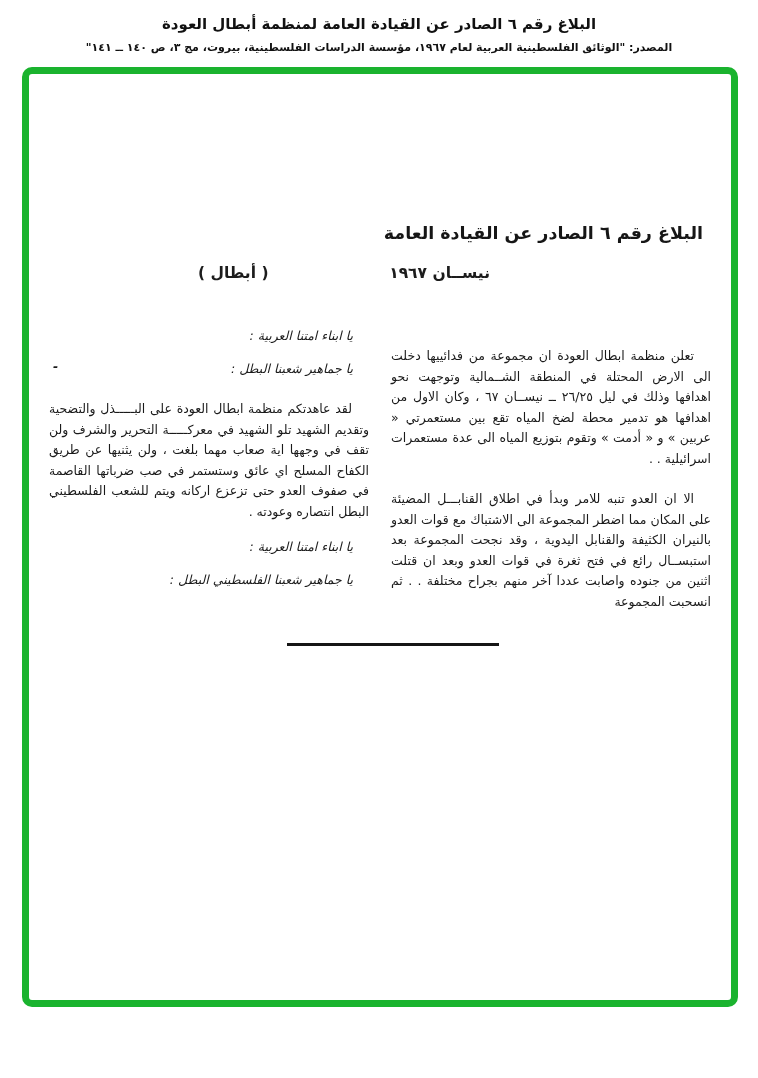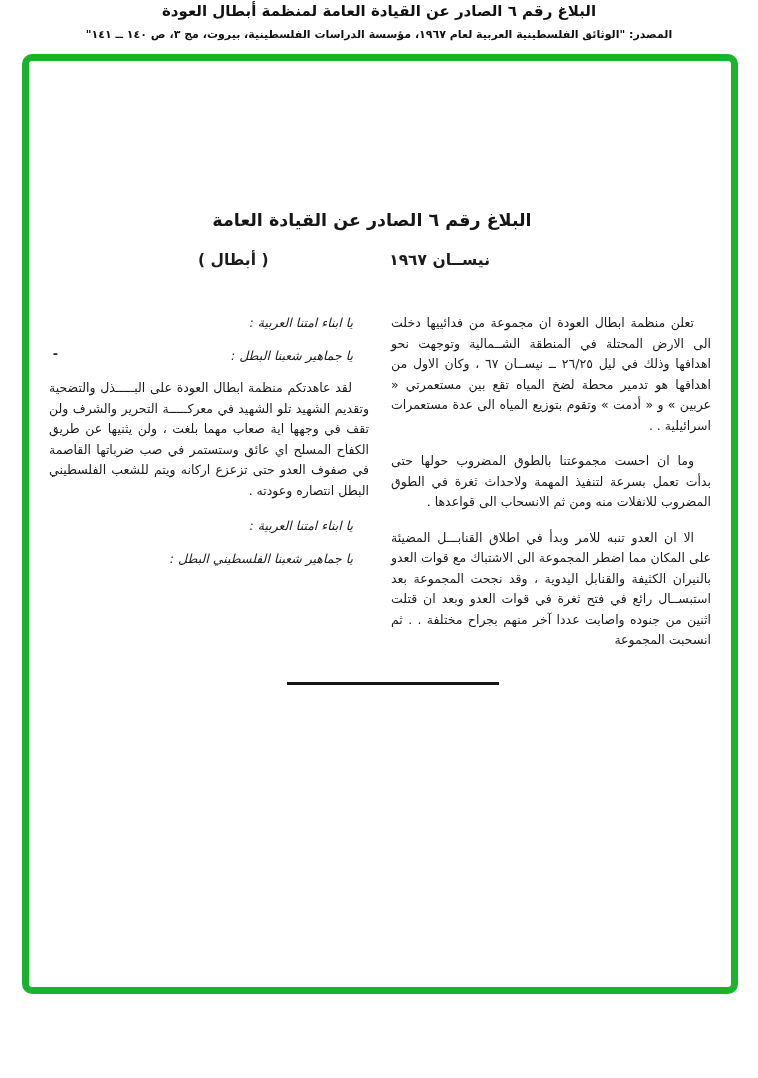--- a/index.html
+++ b/index.html
@@ -8,41 +8,41 @@
     background: #ffffff;
     width: 758px;
     height: 1078px;
     overflow: hidden;
     font-family: "DejaVu Sans", sans-serif;
     color: #1c1c1c;
   }
   .canvas { width: 758px; height: 1078px; position: relative; }
 
   
-  .top-header { direction: rtl; text-align: center; padding-top: 2px; }
+  .top-header { direction: rtl; text-align: center; padding-top: 15px; }
   .header-title { font-size: 15px; font-weight: bold; color: #111; }
   .header-source { font-size: 11px; font-weight: bold; margin-top: 8px; color: #111; }
 
   
   .green-frame {
     box-sizing: border-box;
     width: 716px;
     height: 940px;
     margin: 13px 0 0 22px;
     border: 7px solid var(--frame-green, #1ab32e);
     border-radius: 10px;
     background: #ffffff;
     direction: rtl;
     padding: 146px 20px 0 20px;
     position: relative;
   }
 
   
   .doc-title {
-    text-align: center;
+    text-align: right;
     font-weight: bold;
     font-size: 17.5px;
     line-height: 26px;
     color: #161616;
     transform: translateX(-8px);
   }
 
   
   .date-row {
     width: 292px;
@@ -65,21 +65,21 @@
   }
   .col {
     flex: 1;
     min-width: 0;
     text-align: justify;
     font-size: 12.5px;
     line-height: 20.5px;
     color: #1a1a1a;
   }
   .para { margin: 0 0 15px 0; }
-  .para.indent { text-indent: 17px; }
+  .para.indent { text-indent: 17px; margin-top: 20px; }
   .salutation { margin: 0 0 12px 0; text-indent: 16px; position: relative; font-style: italic; }
   .stray-dash {
     position: absolute;
     left: 4px;
     top: -2px;
     font-weight: bold;
     text-indent: 0;
   }
   
   .smudge {
@@ -114,21 +114,20 @@
 
     <div class="date-row">
       <span>نيســان ١٩٦٧</span>
       <span>( أبطال )</span>
     </div>
 
     <div class="columns">
 
       <div class="col">
         <p class="para indent">تعلن منظمة ابطال العودة ان مجموعة من فدائييها دخلت الى الارض المحتلة في المنطقة الشــمالية وتوجهت نحو اهدافها وذلك في ليل ٢٦/٢٥ ــ نيســان ٦٧ ، وكان الاول من اهدافها هو تدمير محطة لضخ المياه تقع بين مستعمرتي « عربين » و « أدمت » وتقوم بتوزيع المياه الى عدة مستعمرات اسرائيلية . .</p>
-        <p class="para indent">وما ان احست مجموعتنا بالطوق المضروب حولها حتى بدأت تعمل بسرعة لتنفيذ المهمة ولاحداث ثغرة في الطوق المضروب للانفلات منه ومن ثم الانسحاب الى قواعدها .</p>
         <p class="para indent">الا ان العدو تنبه للامر وبدأ في اطلاق القنابـــل المضيئة على المكان مما اضطر المجموعة الى الاشتباك مع قوات العدو بالنيران الكثيفة والقنابل اليدوية ، وقد نجحت المجموعة بعد استبســال رائع في فتح ثغرة في قوات العدو وبعد ان قتلت اثنين من جنوده واصابت عددا آخر منهم بجراح مختلفة . . ثم انسحبت المجموعة</p>
       </div>
 
       <div class="col">
         <p class="salutation">يا ابناء امتنا العربية :</p>
         <p class="salutation">
           <span class="stray-dash">-</span>
           <span>يا جماهير شعبنا البطل :</span>
         </p>
         <p class="para indent">لقد عاهدتكم منظمة ابطال العودة على البـــــذل والتضحية وتقديم الشهيد تلو الشهيد في معركـــــة التحرير والشرف ولن تقف في وجهها اية صعاب مهما بلغت ، ولن يثنيها عن طريق الكفاح المسلح اي عائق وستستمر في صب ضرباتها القاصمة في صفوف العدو حتى تزعزع اركانه ويتم للشعب الفلسطيني البطل انتصاره وعودته .</p>

